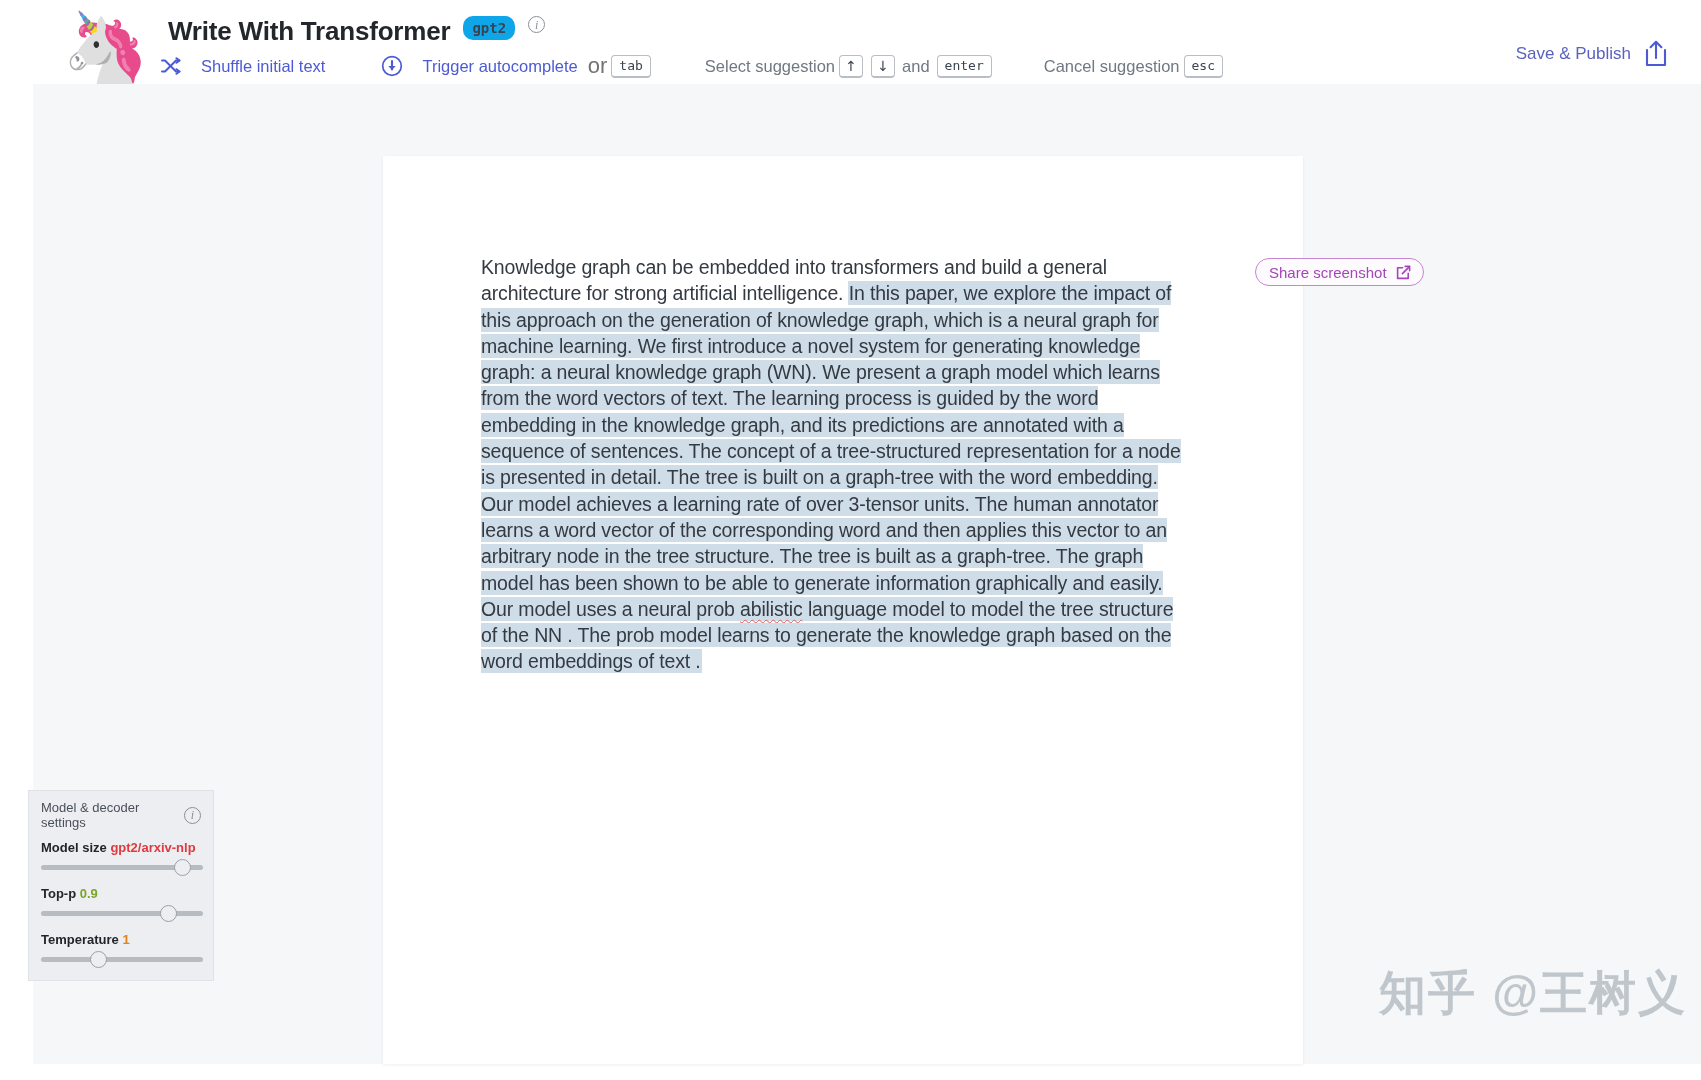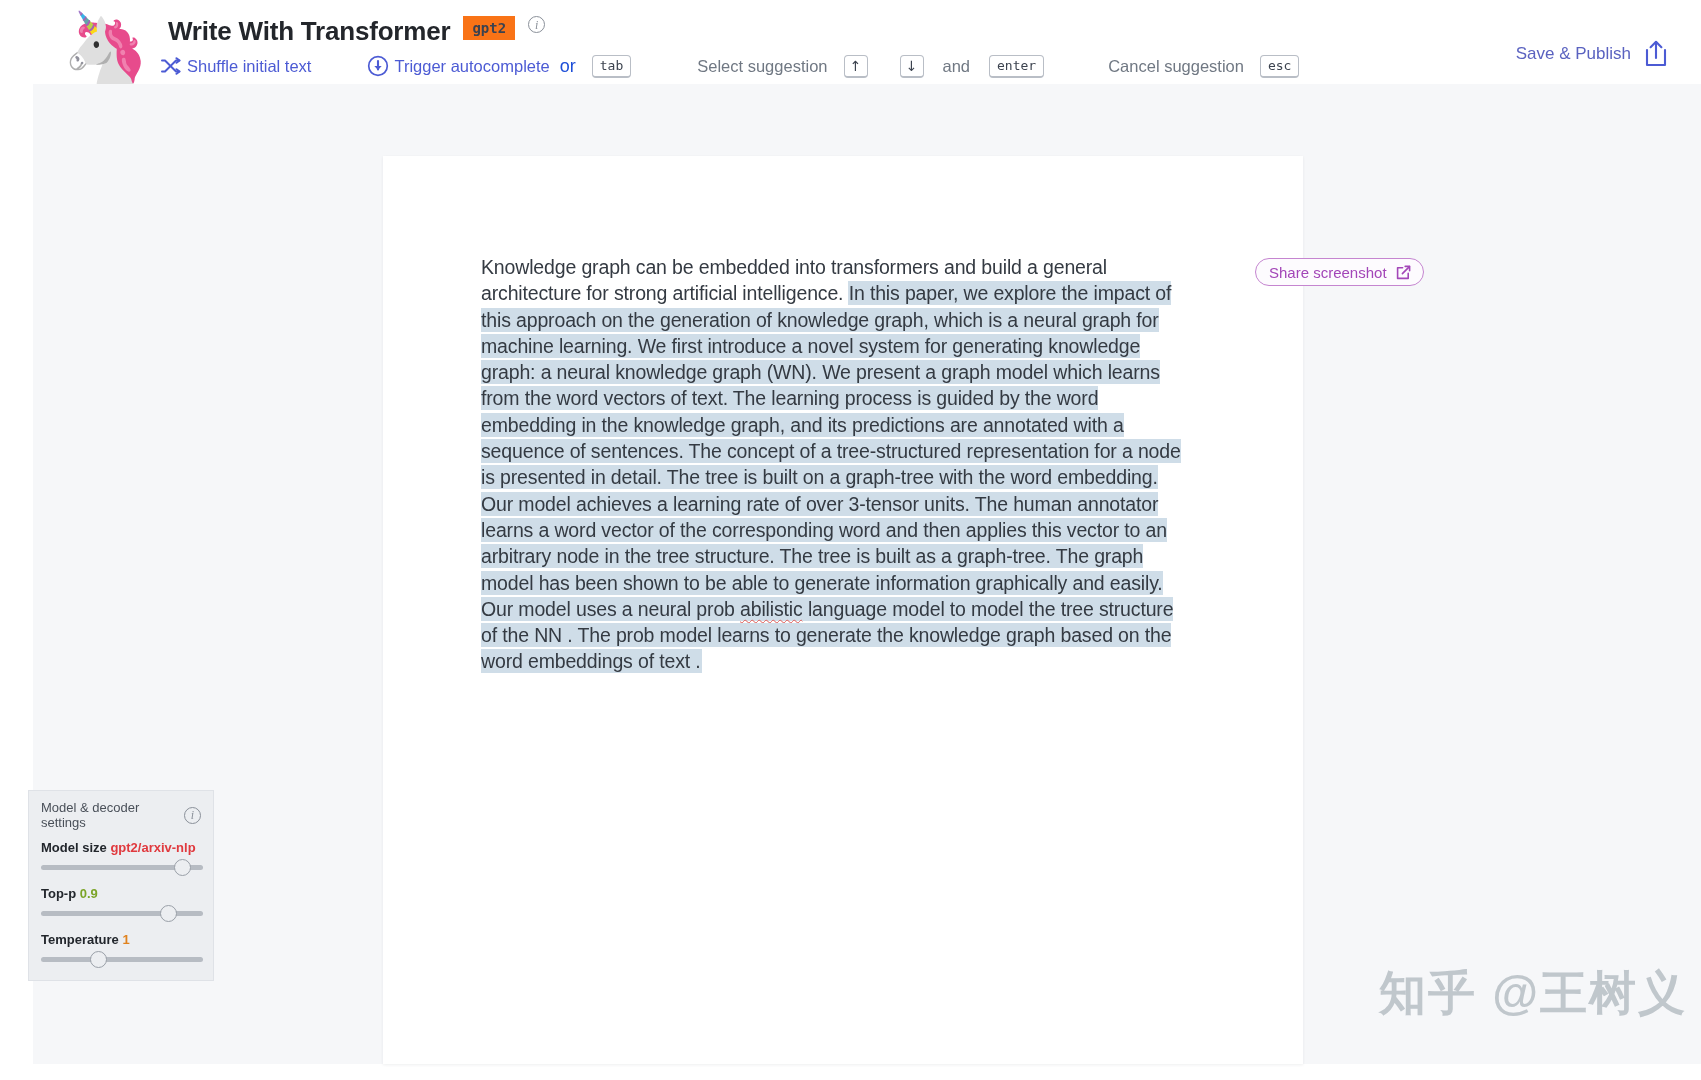--- a/index.html
+++ b/index.html
@@ -43,27 +43,27 @@
     gap: 13px;
   }
   .app-title {
     font-size: 26px;
     font-weight: bold;
     color: #23262b;
     letter-spacing: -0.2px;
     white-space: nowrap;
   }
   .model-badge {
-    background: #f97316;
+    background: #0ea5e9;
     color: #3b4250;
     font-family: "DejaVu Sans Mono", monospace;
     font-size: 14px;
     font-weight: bold;
     padding: 4px 9px 4px 9px;
-    border-radius: 0;
+    border-radius: 10px;
     white-space: nowrap;
   }
   .info-circle {
     width: 17px; height: 17px;
     border: 1.4px solid #8a9099;
     border-radius: 50%;
     display: inline-flex;
     align-items: center;
     justify-content: center;
     color: #8a9099;
@@ -76,45 +76,45 @@
 
   .shortcut-row {
     position: absolute;
     left: 160px; top: 52px;
     display: flex;
     align-items: center;
     height: 28px;
     white-space: nowrap;
   }
   .sc-action {
-    display: flex; align-items: center; gap: 5px;
+    display: flex; align-items: center; gap: 19px;
     color: #4c5bd4;
     font-size: 16.5px;
     cursor: pointer;
   }
   .sc-action .lbl { color: #4c5bd4; }
   .sc-plain {
-    color: #1d4ed8;
-    font-size: 18px;
+    color: #737373;
+    font-size: 22px;
   }
   .sc-muted {
     color: #707883;
     font-size: 16.5px;
   }
   .gap-a { width: 56px; }
   .gap-b { width: 50px; }
   .gap-c { width: 48px; }
   .kbd {
     display: inline-flex;
     align-items: center;
     justify-content: center;
     min-width: 28px;
     height: 23px;
     padding: 0 7px;
-    margin: 0 16px;
+    margin: 0 4px;
     background: #ffffff;
     border: 1px solid #b9bec6;
     border-bottom-width: 2px;
     border-radius: 4px;
     font-family: "DejaVu Sans Mono", monospace;
     font-size: 13px;
     color: #3c434f;
     line-height: 1;
   }
   .kbd.arrow { font-family: "DejaVu Sans", sans-serif; font-size: 14px; min-width: 24px; padding: 0 5px; }

